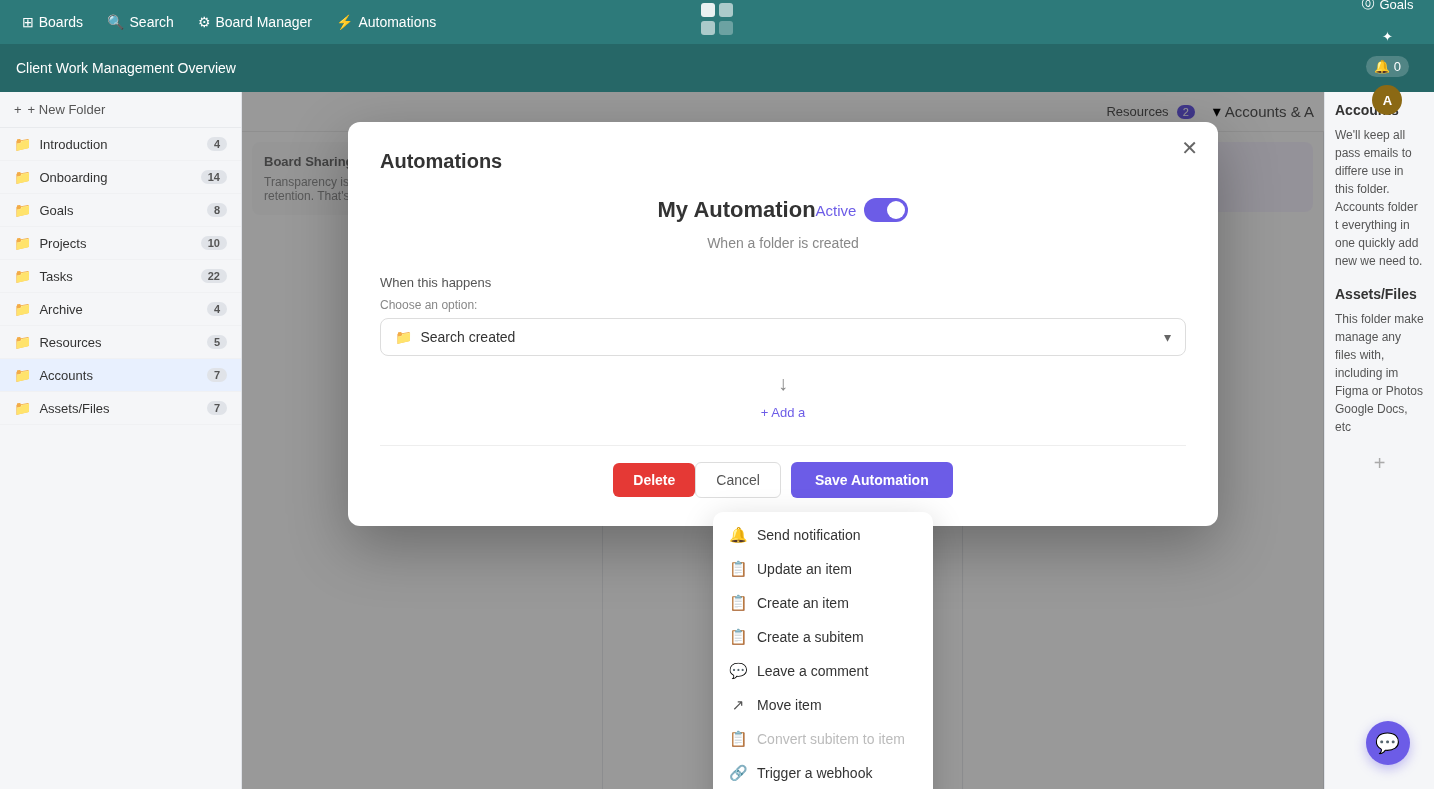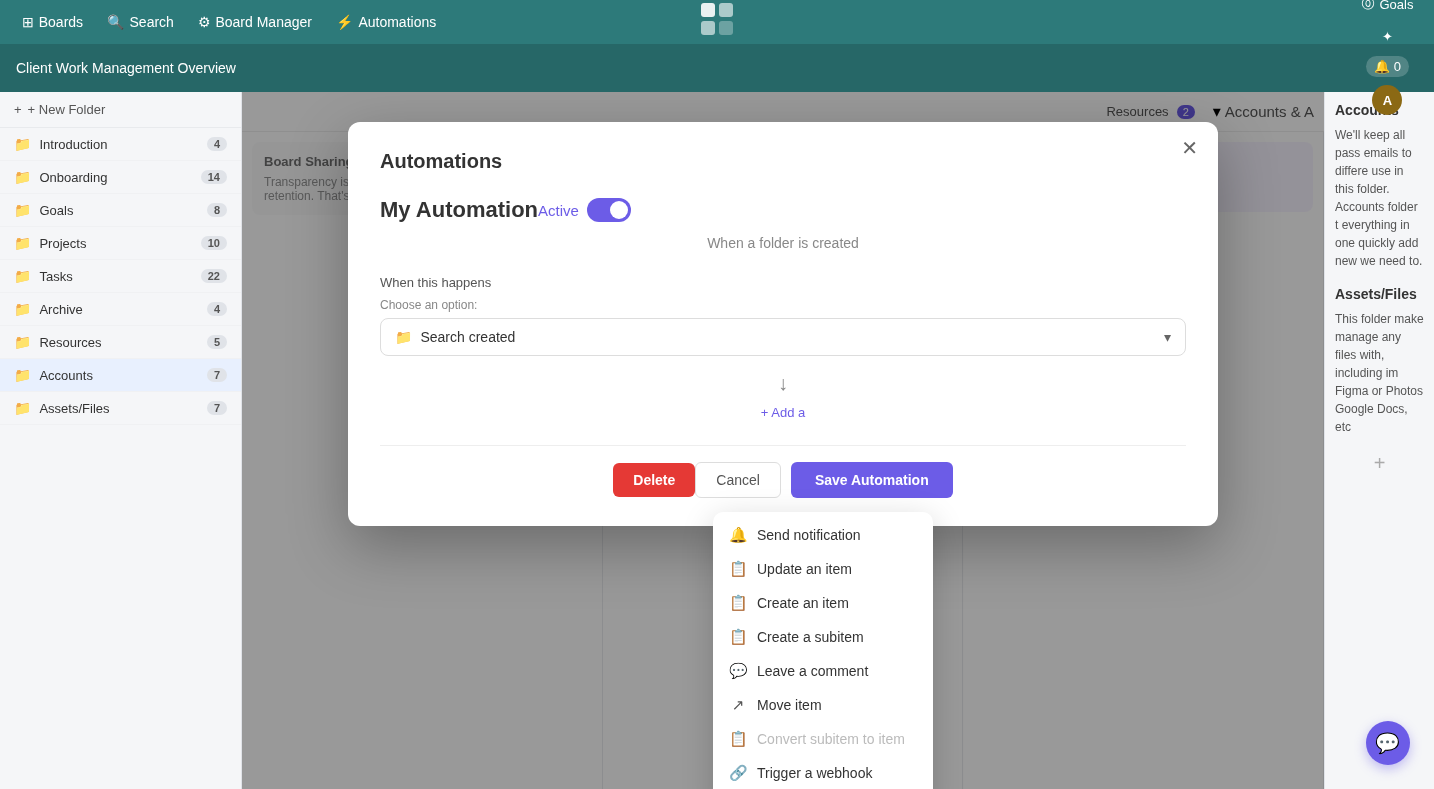--- a/index.html
+++ b/index.html
@@ -98,21 +98,21 @@
     }
     .modal-close {
       position: absolute; top: 16px; right: 20px;
       background: none; border: none; font-size: 20px;
       cursor: pointer; color: #666; line-height: 1;
     }
     .modal-title {
       font-size: 20px; font-weight: 700; color: #333; margin-bottom: 24px;
     }
     .automation-header {
-      display: flex; align-items: center; justify-content: flex-start;
+      display: flex; align-items: center; justify-content: center;
       margin-bottom: 12px;
     }
     .automation-name {
       font-size: 22px; font-weight: 700; color: #333;
     }
     .active-toggle { display: flex; align-items: center; gap: 8px; }
     .active-label { color: #6c5ce7; font-size: 15px; font-weight: 500; }
     .toggle-switch {
       width: 44px; height: 24px; background: #6c5ce7; border-radius: 12px;
       position: relative; cursor: pointer;

